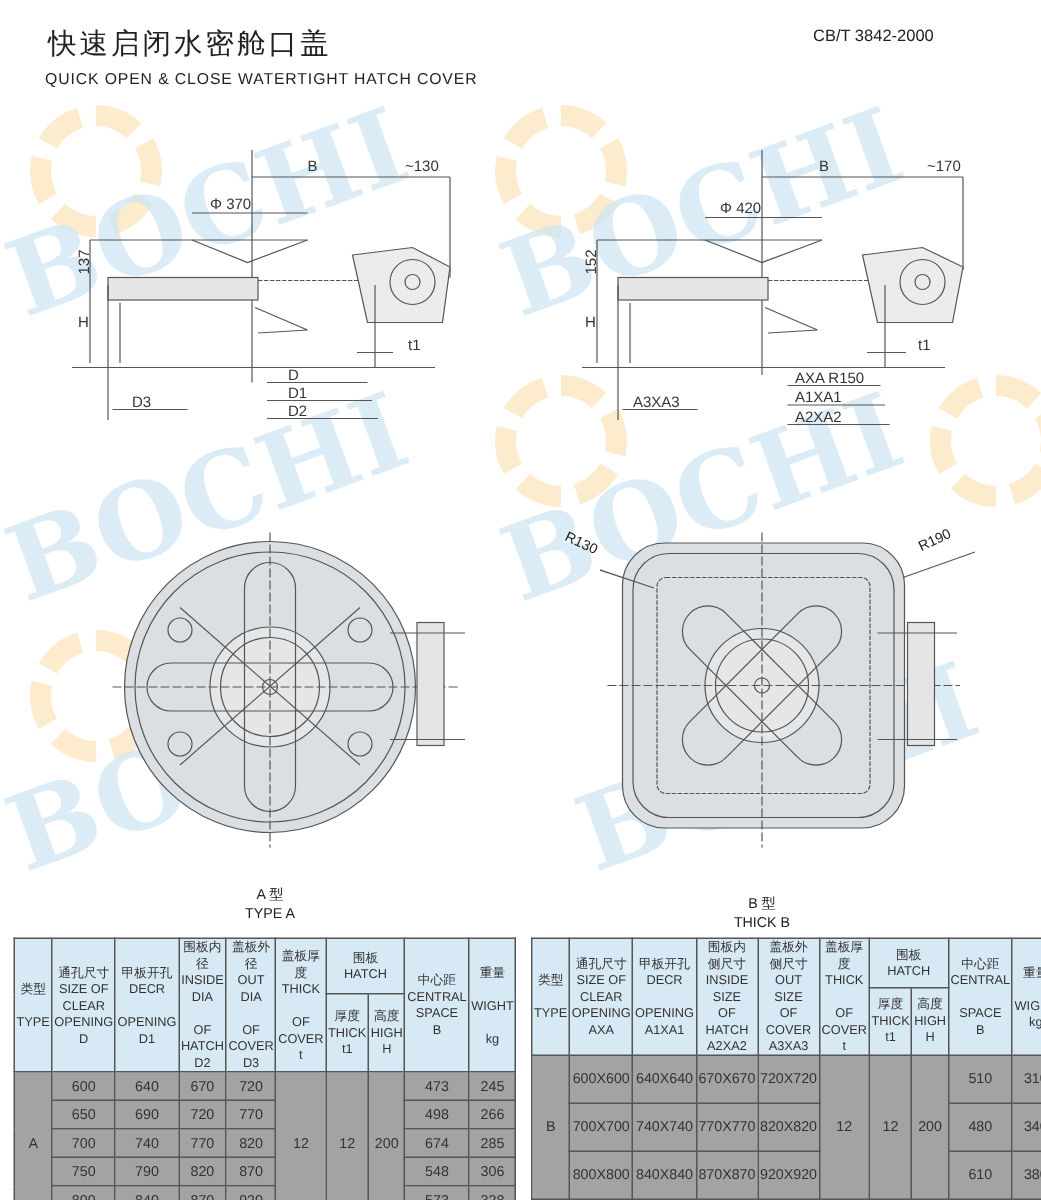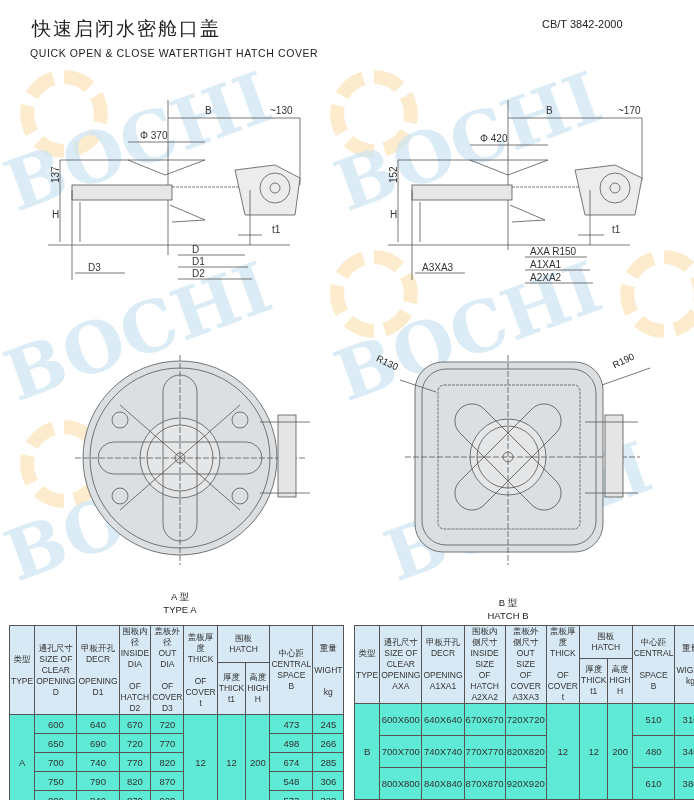--- a/index.html
+++ b/index.html
@@ -8,21 +8,21 @@
   .gear { position:absolute; width:60px; height:60px; border-radius:50%; border:14px dashed #fde3b8; opacity:0.7; pointer-events:none; }
   .title-cn { position:absolute; left:32px; top:16px; font-size:19px; letter-spacing:2px; color:#222; }
   .title-en { position:absolute; left:30px; top:47px; font-size:10.5px; letter-spacing:0.6px; color:#222; font-family:Liberation Sans, sans-serif; }
   .std { position:absolute; left:542px; top:18px; font-size:11px; font-family:"Liberation Sans", sans-serif; }
   .drawing { position:absolute; }
   .dimtxt { font-family:"Liberation Sans", sans-serif; font-size:10px; fill:#333; }
   .type-label { position:absolute; text-align:center; font-size:9.5px; font-family:"Liberation Sans", sans-serif; line-height:13px; }
   table.spec { position:absolute; border-collapse:collapse; font-family:"Liberation Sans", sans-serif; font-size:8.5px; color:#333; }
   table.spec td, table.spec th { border:1px solid #555; text-align:center; padding:0 1px; font-weight:normal; }
   table.spec thead th { background:#d7e9f4; line-height:11px; }
-  table.spec tbody td { background:#5eead4; font-size:9.5px; }
+  table.spec tbody td { background:#a3a3a3; font-size:9.5px; }
 </style>
 </head>
 <body>
 
 <div class="gear" style="left:20px;top:70px;"></div>
 <div class="gear" style="left:330px;top:70px;"></div>
 <div class="gear" style="left:620px;top:250px;"></div>
 <div class="gear" style="left:330px;top:250px;"></div>
 <div class="gear" style="left:20px;top:420px;"></div>
 <div class="gear" style="left:540px;top:640px;"></div>
@@ -155,21 +155,21 @@
 </svg>
 <div class="type-label" style="left:376px;top:356px;transform:rotate(25deg);">R130</div>
 <div class="type-label" style="left:612px;top:354px;transform:rotate(-25deg);">R190</div>
 
 <div class="type-label" style="left:150px;top:590px;width:60px;">
   <div>A 型</div>
   <div>TYPE A</div>
 </div>
 <div class="type-label" style="left:478px;top:596px;width:60px;">
   <div>B 型</div>
-  <div>HATCH B</div>
+  <div>THICK B</div>
 </div>
 
 <table class="spec" style="left:9px;top:625px;width:324px;">
   <colgroup>
     <col style="width:30px">
       <col style="width:37px">
       <col style="width:39px">
       <col style="width:38px">
       <col style="width:38px">
       <col style="width:34px">

